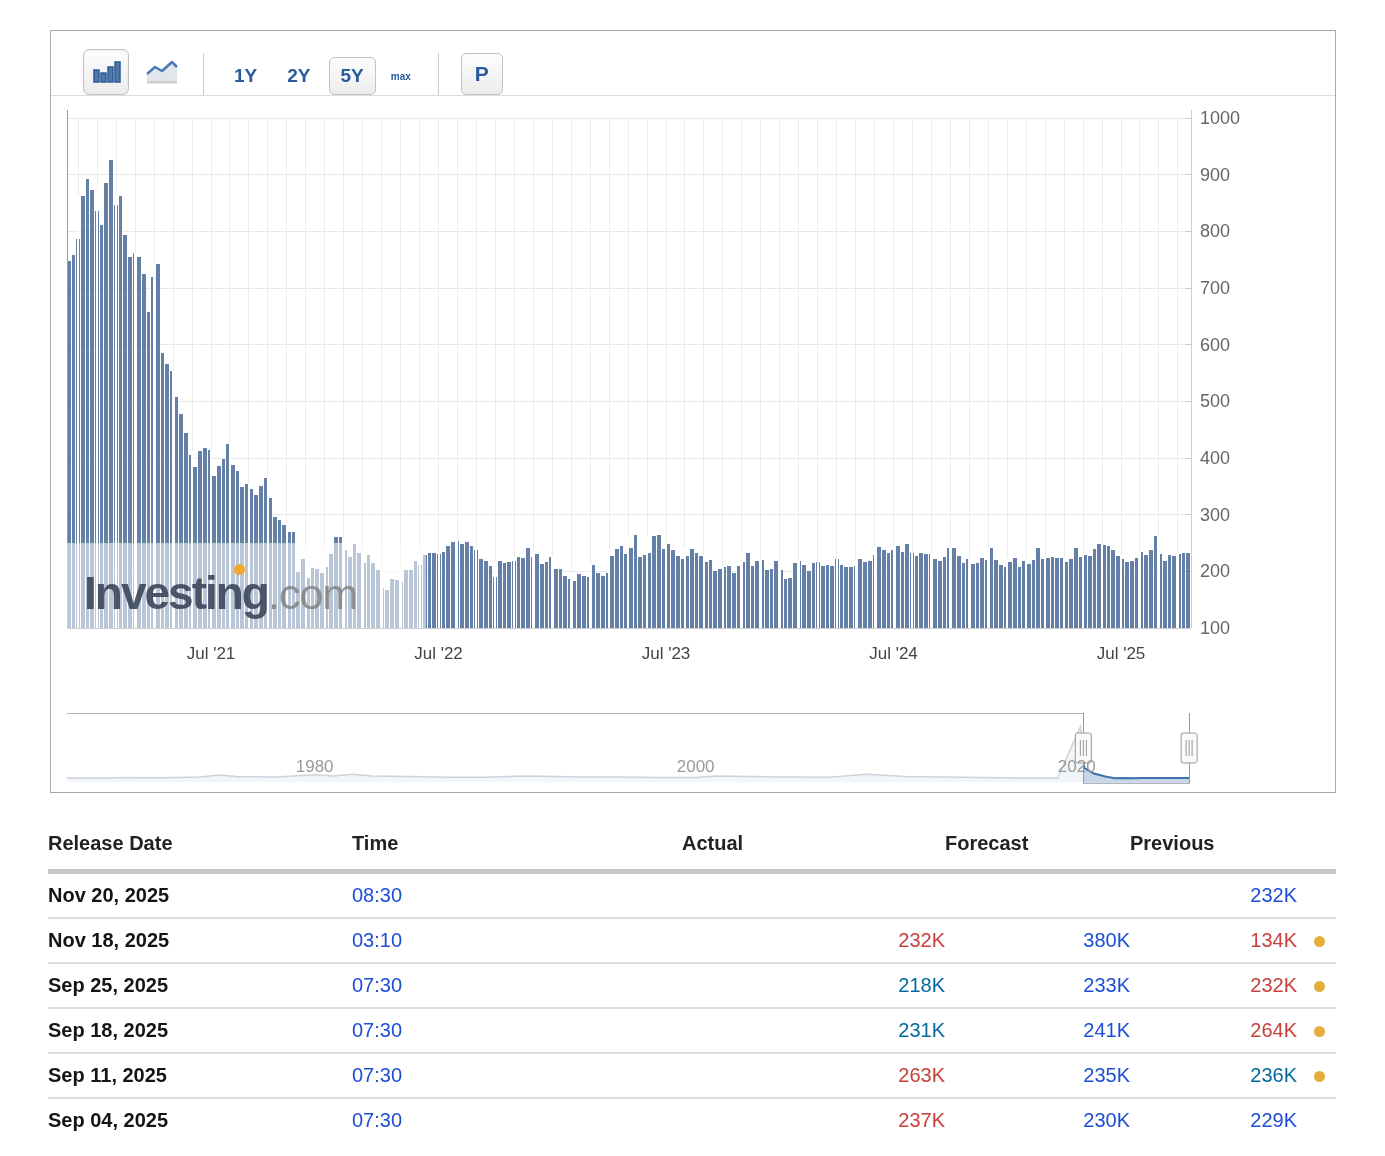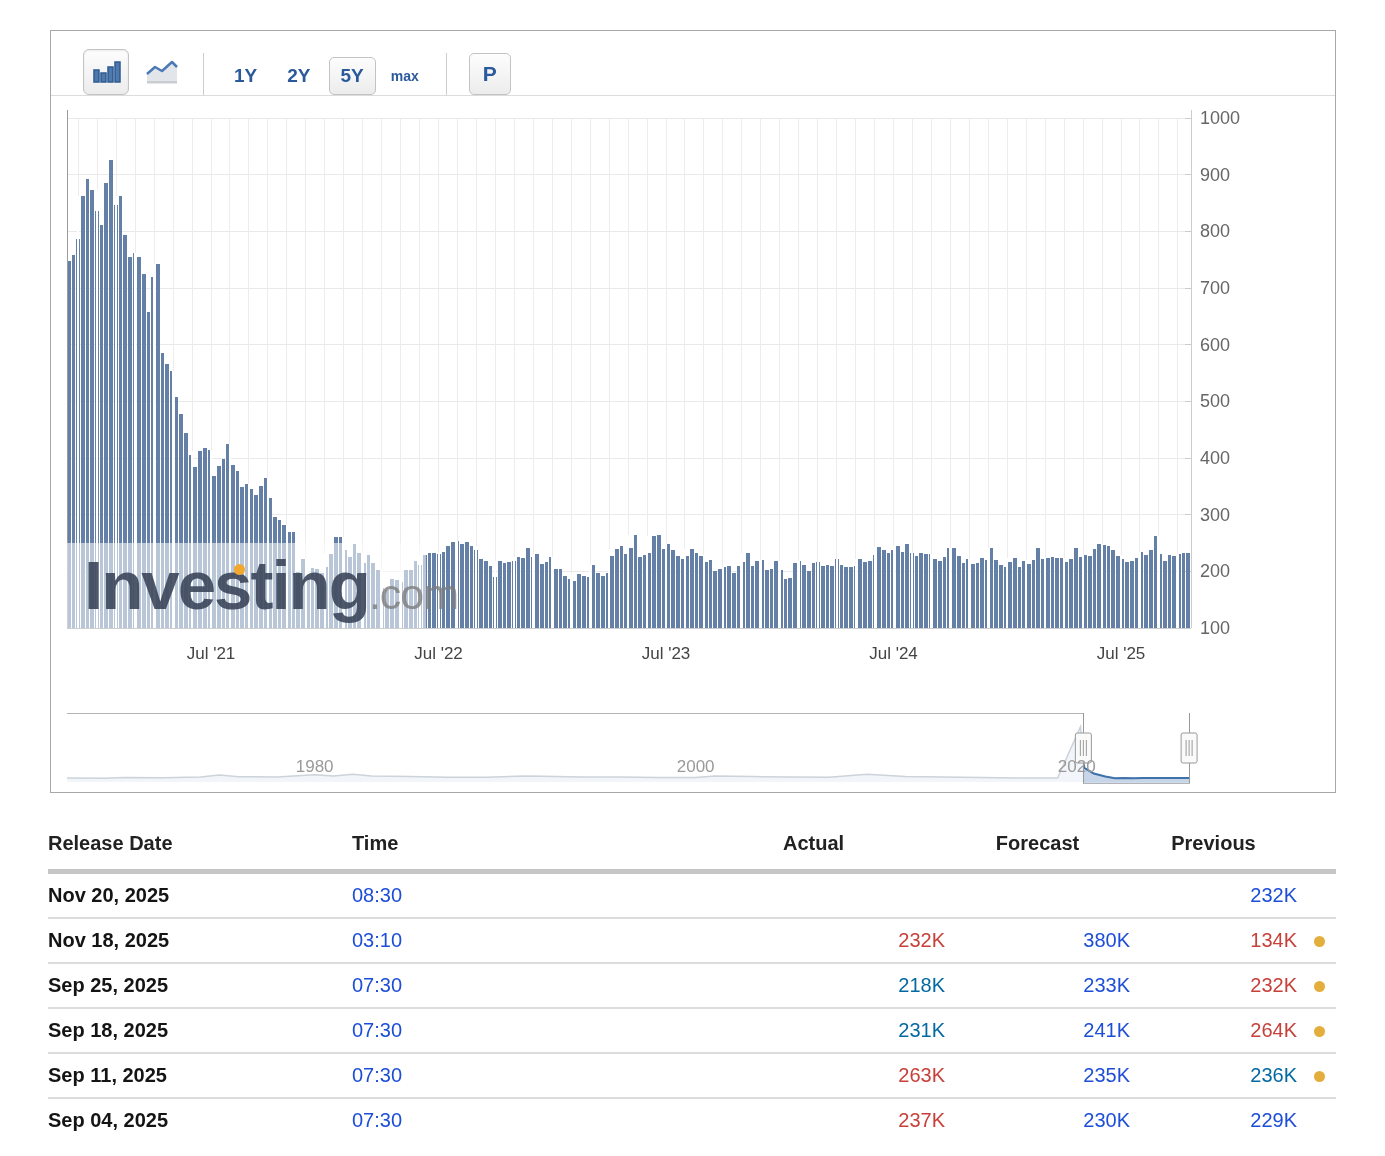--- a/index.html
+++ b/index.html
@@ -15,43 +15,43 @@
             border:1px solid transparent;background:transparent;border-radius:6px;cursor:pointer;padding:0;}
   .icon-btn.selected{border:1px solid #c3c3c3;background:linear-gradient(#fdfdfd,#ececec);
             box-shadow:inset 0 1px 2px rgba(0,0,0,.07);}
   .icon-btn + .icon-btn{margin-left:10px;}
   .vdiv{width:1px;height:42px;background:#ccc;margin:0 18px;}
   .range-group{display:flex;align-items:center;gap:6px;}
   .range-btn{border:1px solid transparent;background:none;color:#2a5a9c;font-weight:bold;
              font-size:19px;padding:7px 11px;border-radius:5px;cursor:pointer;
              font-family:inherit;}
   .range-btn.selected{border:1px solid #c3c3c3;background:linear-gradient(#fdfdfd,#ececec);}
-  .range-btn.small{font-size:14px;padding:7px 8px;}
+  .range-btn.small{font-size:10px;padding:7px 8px;}
   .p-btn{margin-left:4px;width:42px;height:42px;border:1px solid #c3c3c3;border-radius:5px;
          background:linear-gradient(#fdfdfd,#ececec);color:#2a5a9c;font-weight:bold;
          font-size:21px;cursor:pointer;font-family:inherit;}
 
   .chart-area{position:relative;width:1284px;height:696px;}
   #chart{display:block;}
 
   .watermark{position:absolute;left:16px;top:447px;width:359px;height:85px;
              background:rgba(255,255,255,.55);display:flex;align-items:baseline;
              padding-left:17px;box-sizing:border-box;pointer-events:none;}
-  .wm-brand{font-size:69px;font-weight:bold;color:rgba(56,66,88,.88);letter-spacing:-2px;
+  .wm-brand{font-size:46px;font-weight:bold;color:rgba(56,66,88,.88);letter-spacing:-2px;
             line-height:85px;}
   .wm-suffix{font-size:43px;color:rgba(125,125,125,.8);letter-spacing:-1px;margin-top:27px;}
   .wm-dot{position:absolute;left:167px;top:21px;width:11px;height:11px;border-radius:50%;
           background:#f2a72e;}
 
   
   .table-wrap{position:absolute;left:48px;top:820px;width:1288px;}
   table{border-collapse:collapse;width:100%;table-layout:fixed;}
   th{font-size:20px;font-weight:bold;color:#222;padding:12px 0 14px;text-align:left;
      border-bottom:5px solid #c6c6c6;margin-left:40px;}
-  th.r{text-align:center;}
+  th.r{text-align:left;}
   td{font-size:20px;color:#1d4ed8;height:43px;padding:0;}
   tbody tr{border-bottom:2px solid #dcdcdc;}
   tbody tr:last-child{border-bottom:none;}
   td.date{font-weight:bold;color:#141414;}
   td.r{text-align:right;}
   .red{color:#c7403a;}
   .green{color:#0369a1;}
   .dot{display:inline-block;width:11px;height:11px;border-radius:50%;background:#e3ae3c;
        margin-left:17px;vertical-align:middle;}
 </style>

